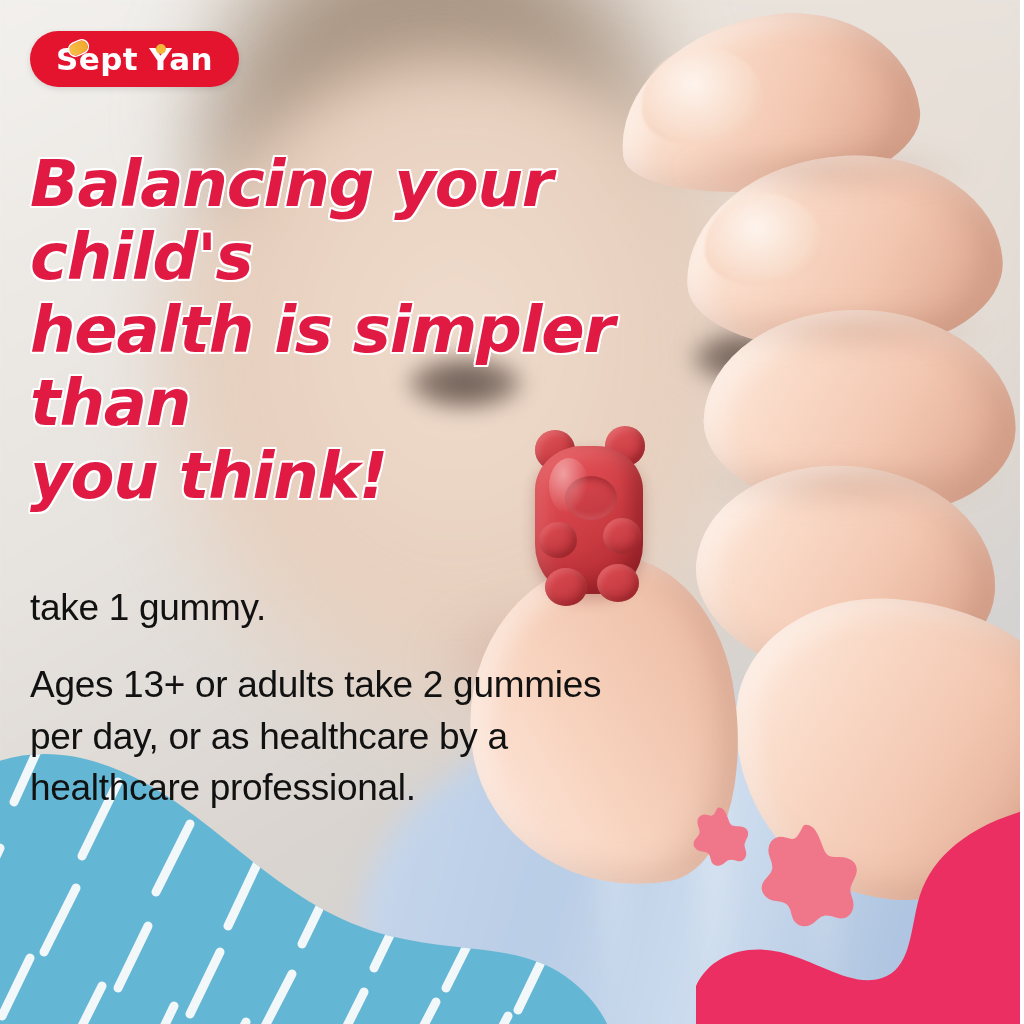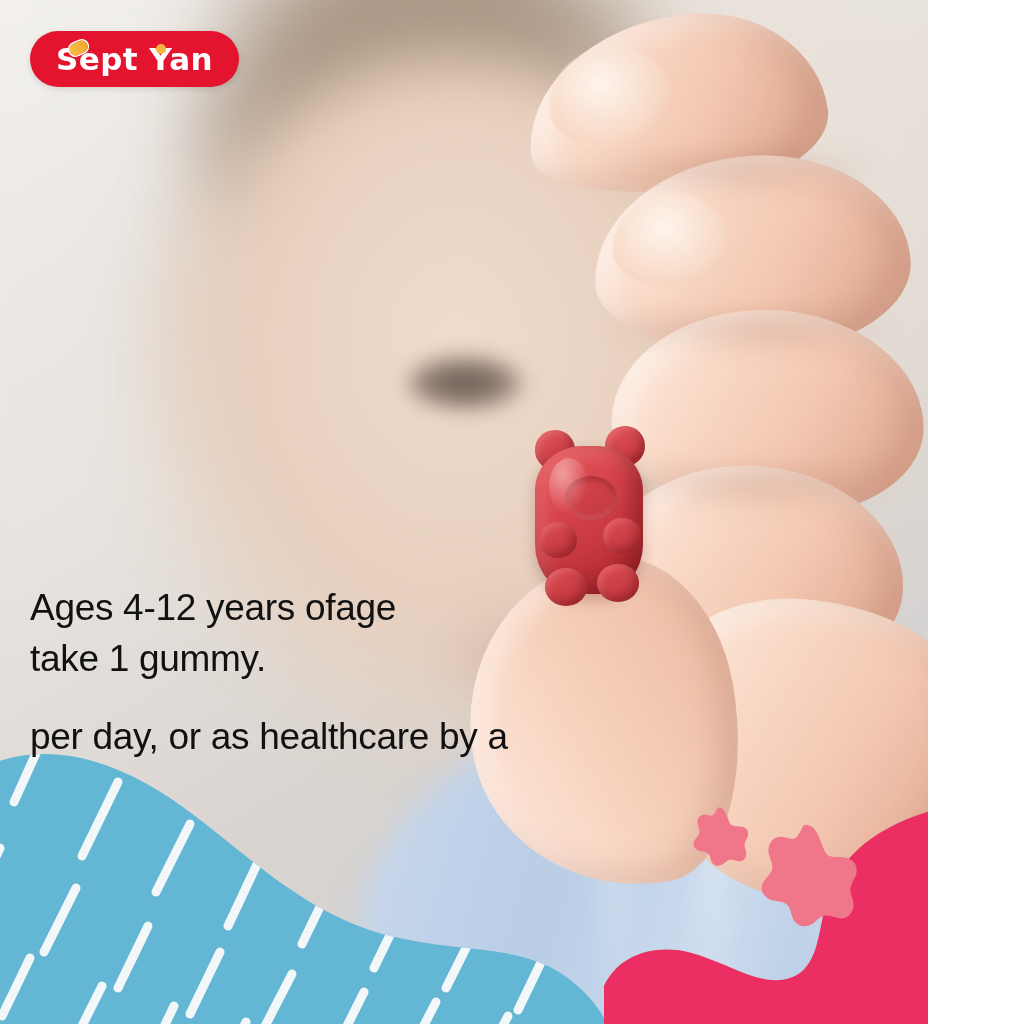--- a/index.html
+++ b/index.html
@@ -6,21 +6,21 @@
   * { margin:0; padding:0; box-sizing:border-box; }
   html,body{
     width:1024px; height:1024px;
     background:#ffffff;
     font-family:"Liberation Sans", sans-serif;
     overflow:hidden;
   }
 
   #poster{
     position:relative;
-    width:928px; height:1024px;
+    width:1020px; height:1024px;
     overflow:hidden;
     background:#f2f0ee;
   }
 
   
   .photo-layer{
     position:absolute; inset:0;
     overflow:hidden;
   }
 
@@ -400,25 +400,31 @@
                C16,22 22,15 31,18 C40,21 44,19 50,6 Z" fill="#f0768a" stroke="#f0768a" stroke-width="7" stroke-linejoin="round"></path>
     </svg>
   </div>
 
   <div class="logo">
     <div class="logo-text">Sept Yan</div>
     <span class="logo-pill"></span>
     <span class="logo-dot"></span>
   </div>
 
+  <div class="headline">
+    <span>Balancing your child's</span>
+    <span>health is simpler than</span>
+    <span>you think!</span>
+  </div>
 
 
   <div class="body-copy">
     <p>
-      <span>Ages 4-12 years ofage</span>
       <span>take 1 gummy.</span>
     </p>
     <p>
+      <span>Ages 13+ or adults take 2 gummies</span>
       <span>per day, or as healthcare by a</span>
+      <span>healthcare professional.</span>
     </p>
   </div>
 
 </div>
 
 </body></html>

